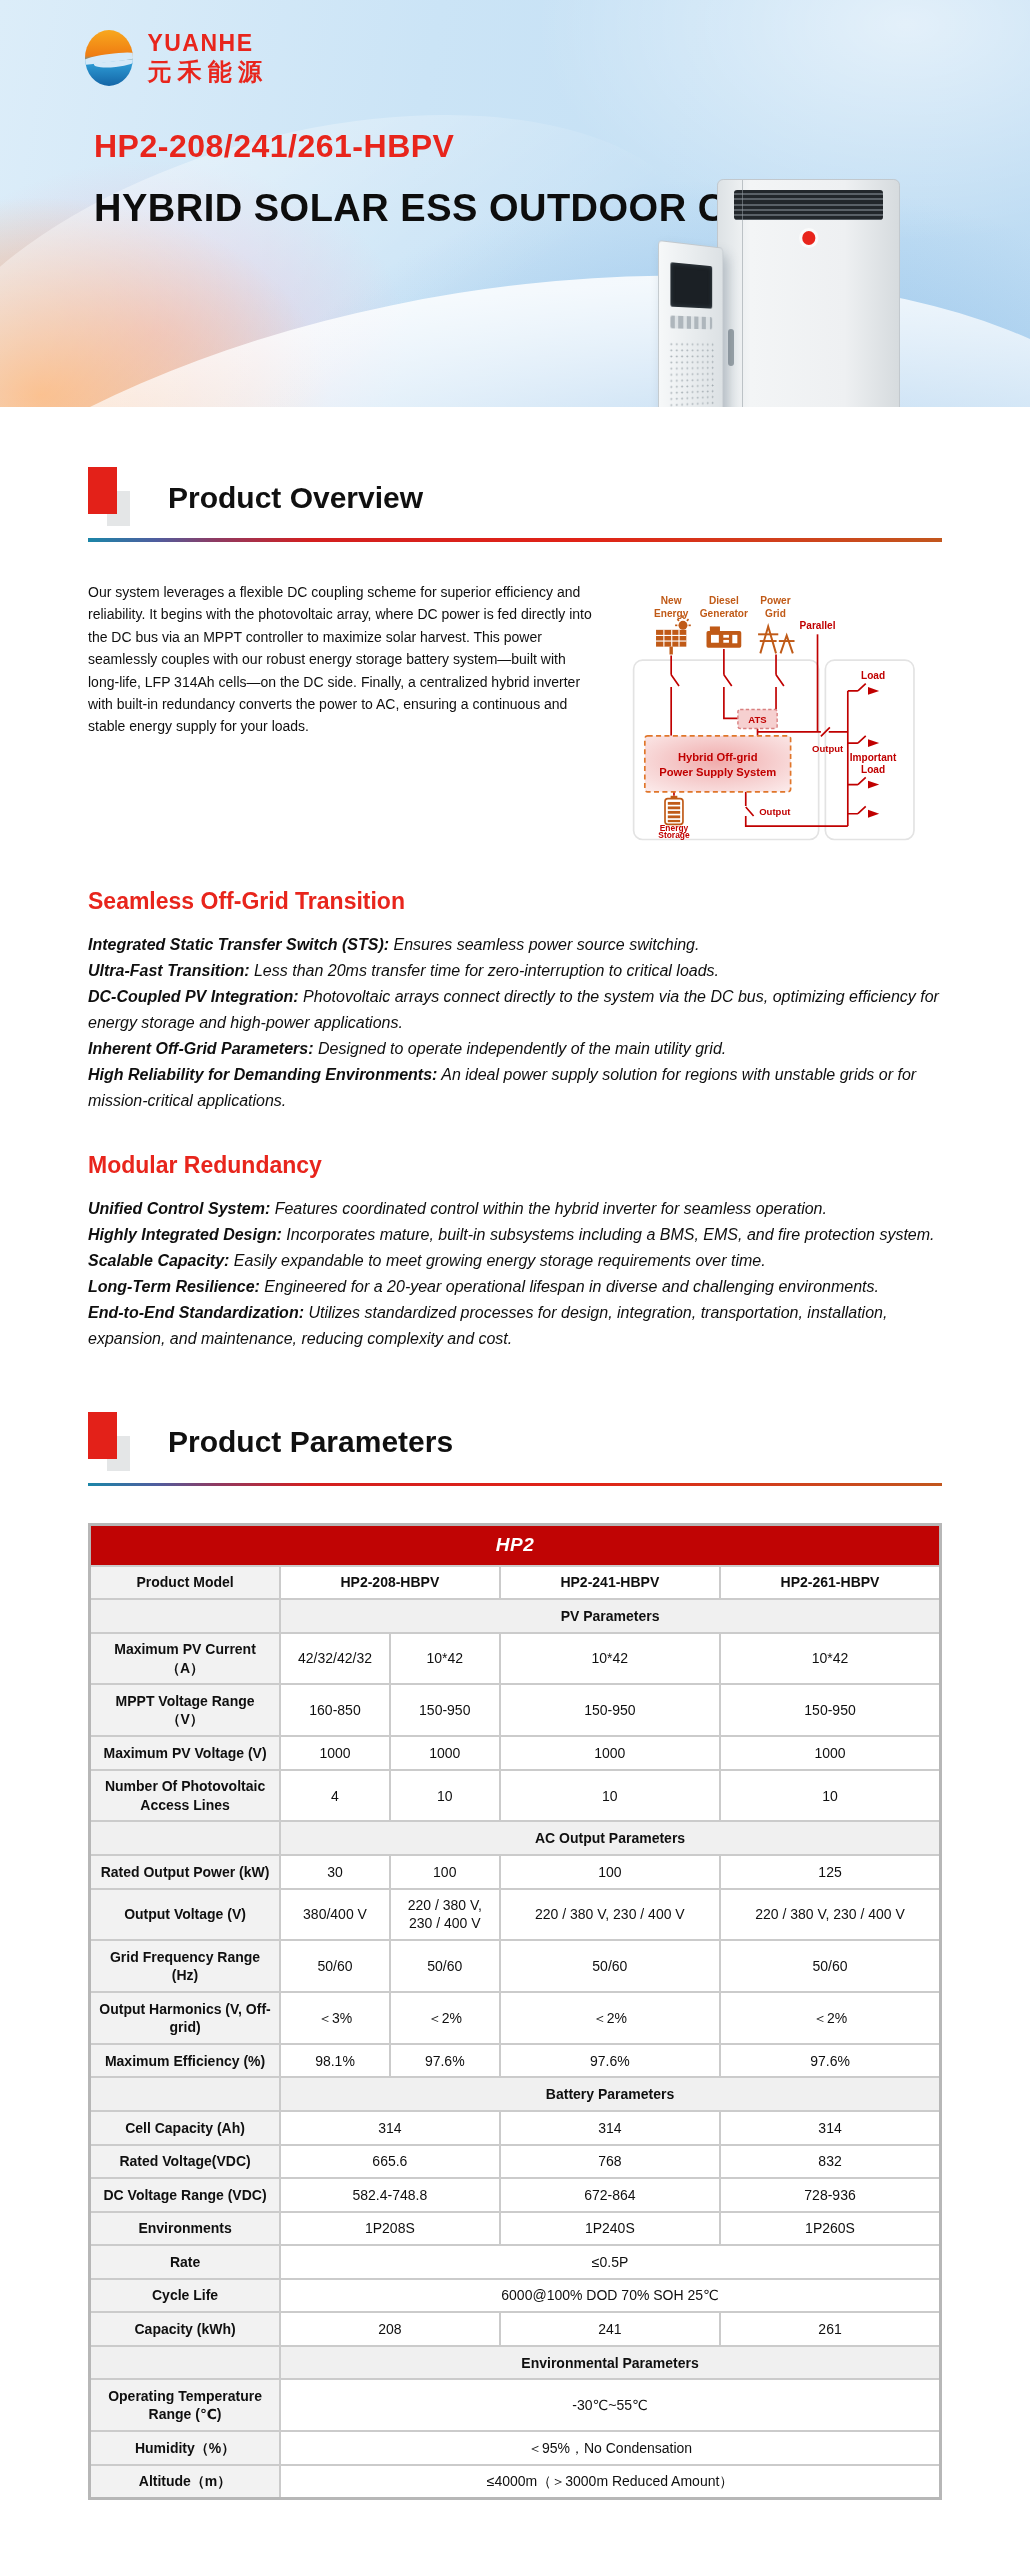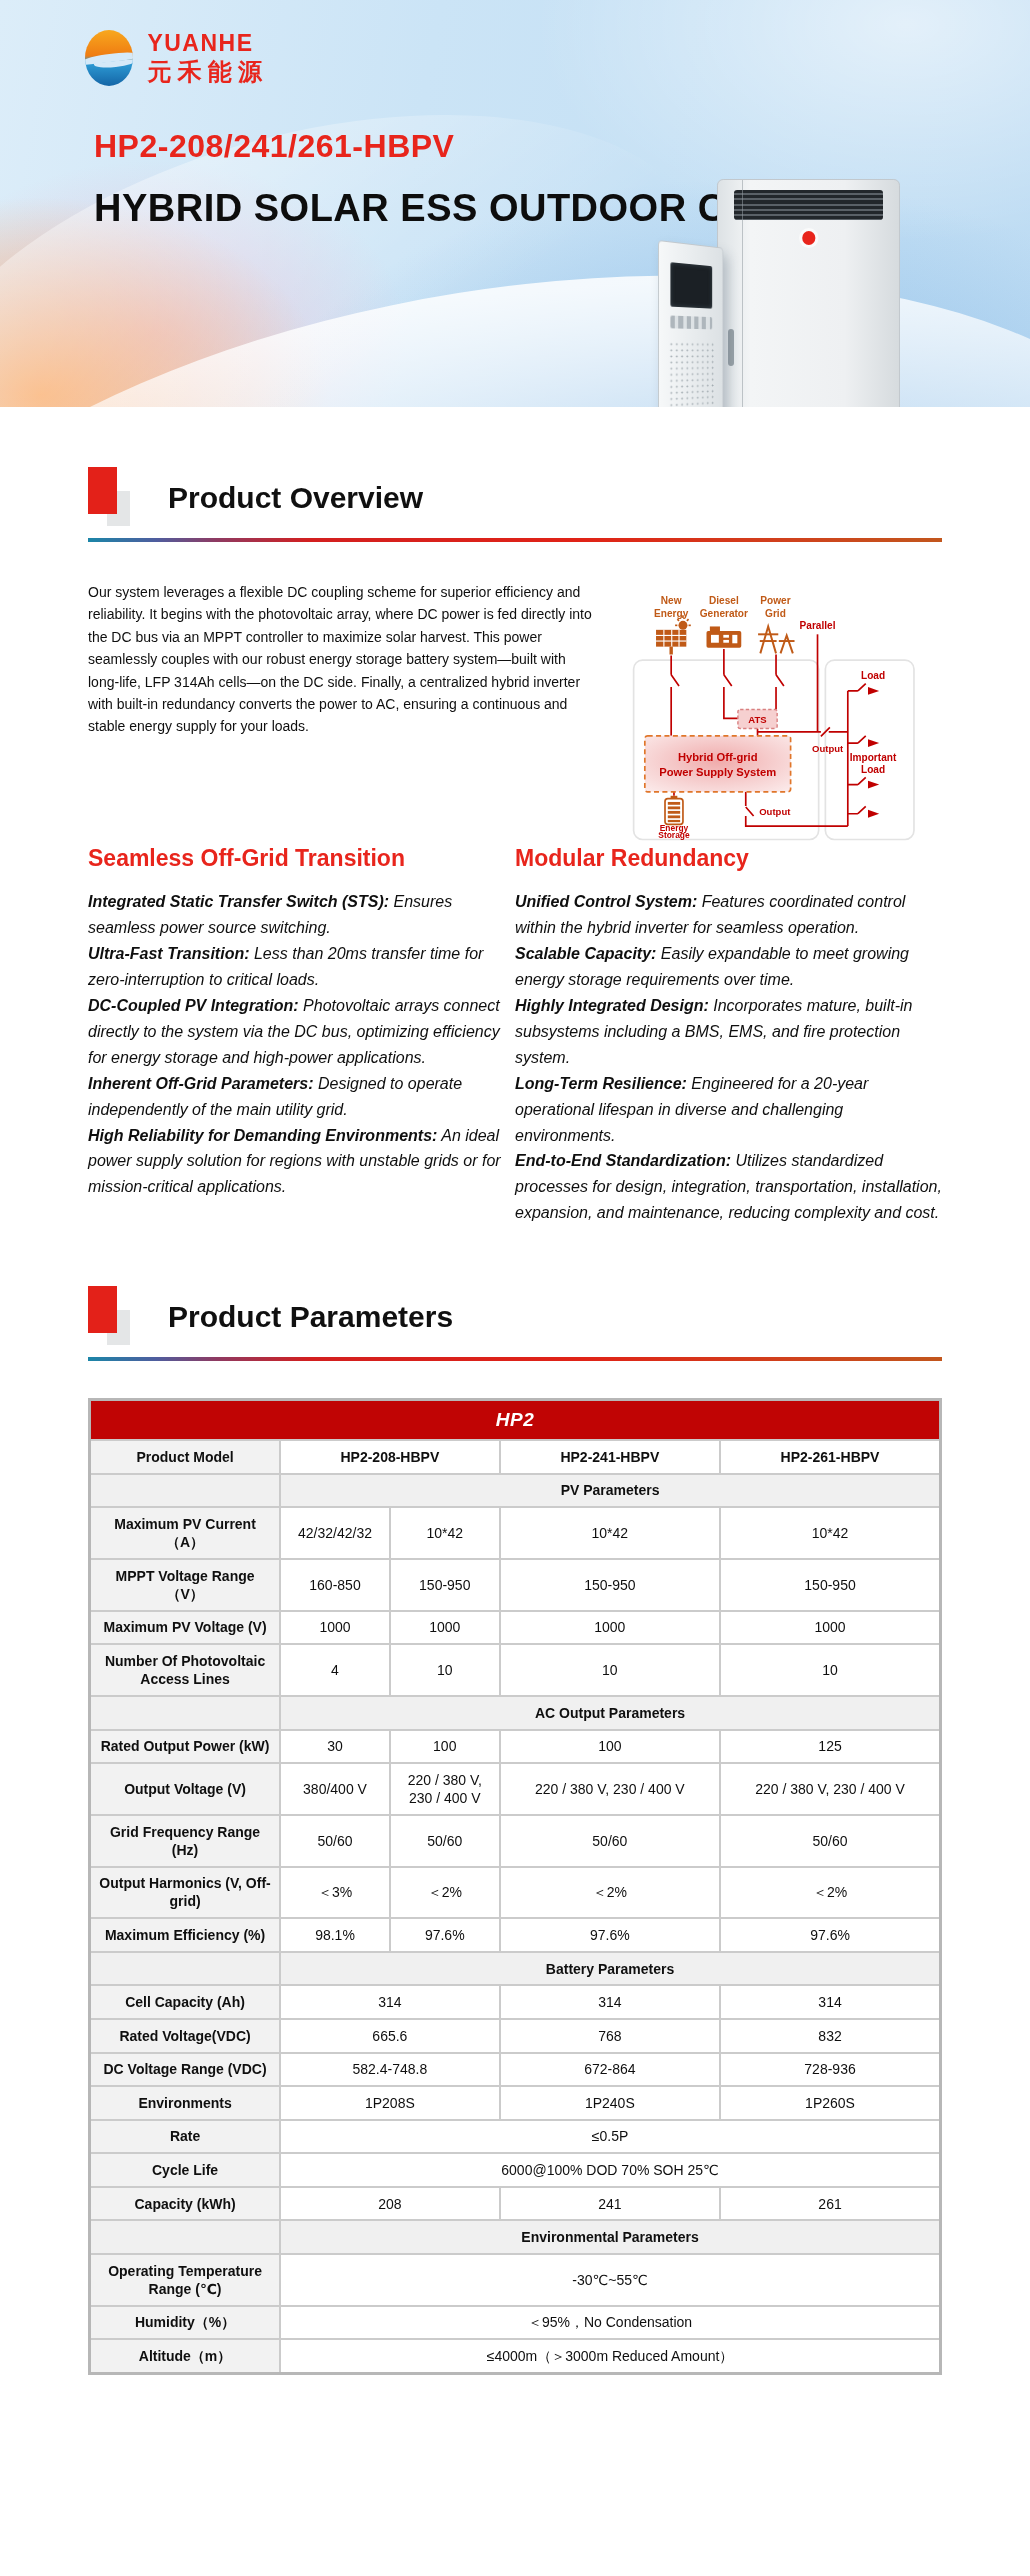--- a/index.html
+++ b/index.html
@@ -78,21 +78,21 @@
   .sec-head h2{font-size:30px; font-weight:800; color:#101010; margin:0;}
   .sec-line{height:3.6px; margin-top:7.2px;
     background:linear-gradient(90deg,#1b86a8 0%, #4f5d9e 8%, #8e3a62 15%, #d31f1f 26%, #e02317 58%, #d0411c 82%, #c2561d 100%);}
 
   
   .ov-grid{display:grid; grid-template-columns:1fr 314px; gap:29px; margin-top:34px; align-items:start;}
   .ov-text{font-size:14px; line-height:1.6; color:#0f0f0f; margin:0; padding-top:5.2px;}
   .diagram{width:314px;}
   .diagram svg{width:100%; height:auto; display:block;}
 
-  .features{display:grid; grid-template-columns:1fr 1fr; }
+  .features{display:grid; grid-template-columns:1fr; gap:38px; margin-top:43px;}
   .feat-h{font-size:23px; font-weight:700; color:#e8251c; margin:0 0 17.5px;}
   .feat{margin:0; font-size:16px; line-height:1.62; color:#0f0f0f;font-style:italic;}
   .feat strong{font-weight:700;}
 
   
   table.spec{width:100%; border-collapse:collapse; margin-top:37px; font-size:14px; color:#0f0f0f;
     border:3.1px solid #b7b7b7;}
   table.spec td{border:2.1px solid #cbcbcb; padding:6.7px 7.2px; text-align:center; vertical-align:middle; line-height:1.3;}
   td.banner{background:#c00404; color:#ffffff; font-weight:700; font-size:19px; letter-spacing:0.5px; padding:8.2px;font-style:italic;}
   td.lbl{background:#f2f2f2; font-weight:700;}
@@ -270,22 +270,22 @@
         <h3 class="feat-h">Seamless Off-Grid Transition</h3>
         <p class="feat"><strong>Integrated Static Transfer Switch (STS):</strong><span> Ensures seamless power source switching.</span></p>
         <p class="feat"><strong>Ultra-Fast Transition:</strong><span> Less than 20ms transfer time for zero-interruption to critical loads.</span></p>
         <p class="feat"><strong>DC-Coupled PV Integration:</strong><span> Photovoltaic arrays connect directly to the system via the DC bus, optimizing efficiency for energy storage and high-power applications.</span></p>
         <p class="feat"><strong>Inherent Off-Grid Parameters:</strong><span> Designed to operate independently of the main utility grid.</span></p>
         <p class="feat"><strong>High Reliability for Demanding Environments:</strong><span> An ideal power supply solution for regions with unstable grids or for mission-critical applications.</span></p>
       </div>
       <div>
         <h3 class="feat-h">Modular Redundancy</h3>
         <p class="feat"><strong>Unified Control System:</strong><span> Features coordinated control within the hybrid inverter for seamless operation.</span></p>
+        <p class="feat"><strong>Highly Integrated Design:</strong><span> Incorporates mature, built-in subsystems including a BMS, EMS, and fire protection system.</span></p>
         <p class="feat"><strong>Scalable Capacity:</strong><span> Easily expandable to meet growing energy storage requirements over time.</span></p>
-        <p class="feat"><strong>Highly Integrated Design:</strong><span> Incorporates mature, built-in subsystems including a BMS, EMS, and fire protection system.</span></p>
         <p class="feat"><strong>Long-Term Resilience:</strong><span> Engineered for a 20-year operational lifespan in diverse and challenging environments.</span></p>
         <p class="feat"><strong>End-to-End Standardization:</strong><span> Utilizes standardized processes for design, integration, transportation, installation, expansion, and maintenance, reducing complexity and cost.</span></p>
       </div>
     </div>
   </section>
 
   <section class="section">
     <div class="sec-head">
       <span class="marker">
         <i class="m-gray"></i>

